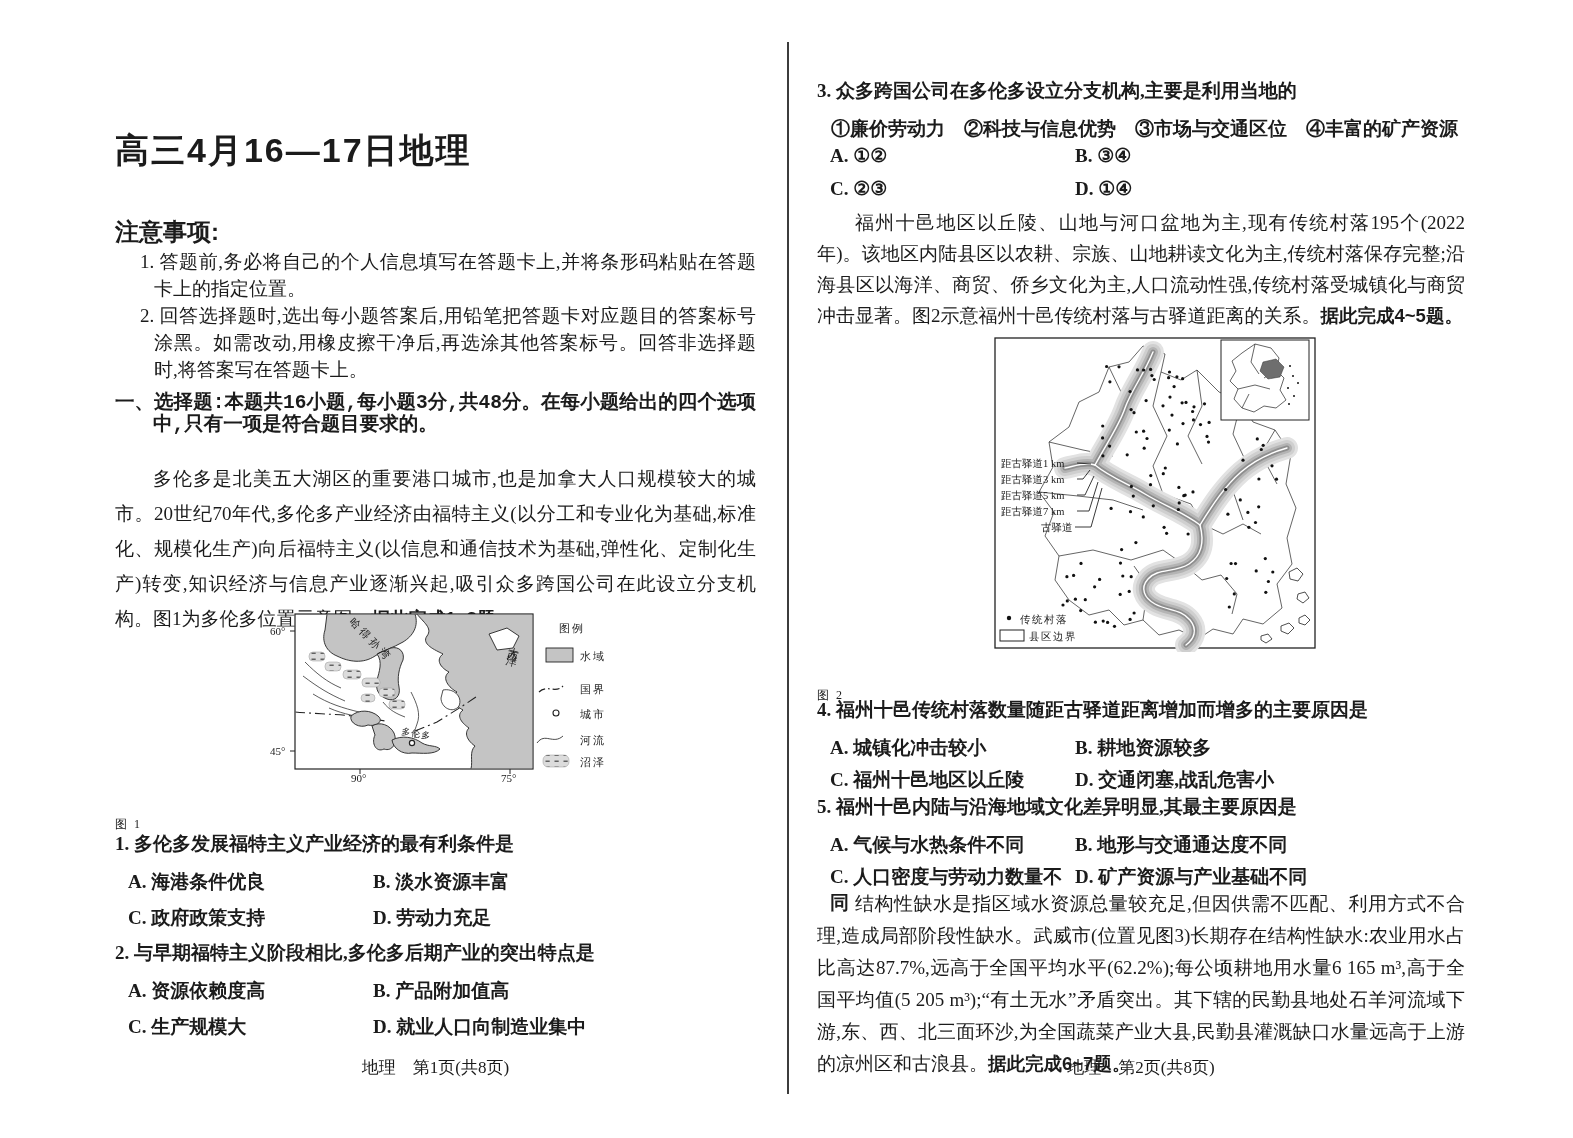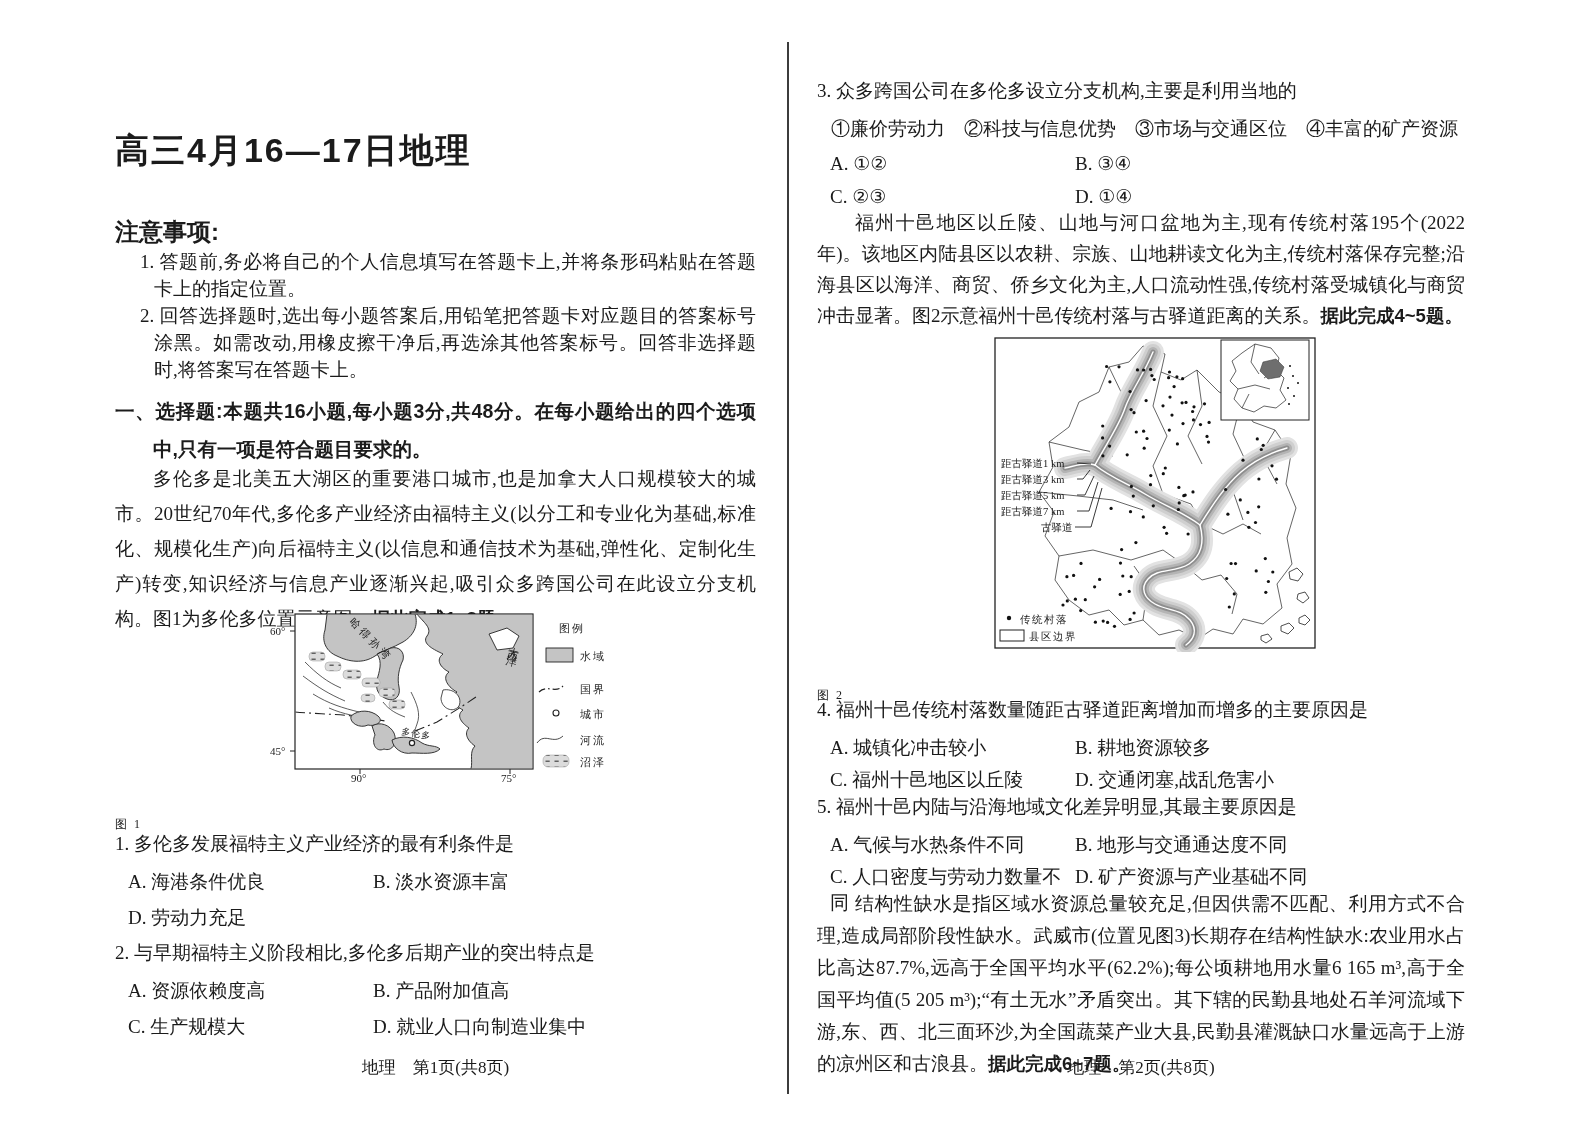--- a/index.html
+++ b/index.html
@@ -8,25 +8,25 @@
   .divider{position:absolute;left:787px;top:42px;width:1.5px;height:1052px;background:#3c3c3c;}
   .page{position:absolute;top:0;height:1138px;}
   .p1{left:115px;width:641px;}
   .p2{left:817px;width:648px;}
   .page > *{position:absolute;left:0;}
   .hei{font-family:"Liberation Sans","DejaVu Sans",sans-serif;font-weight:700;}
   .title{width:100%;text-align:left;font-size:34px;line-height:44px;letter-spacing:2px;margin:0;}
   .notice-head{font-size:24px;line-height:24px;}
   .notice{width:100%;}
   .nitem{font-size:19px;line-height:27px;padding-left:39px;text-indent:-14px;text-align:justify;}
-  .sect{font-size:19.5px;line-height:38px;width:100%;padding-left:38px;text-indent:-38px;
-        box-sizing:border-box;text-align:justify;}
+  .sect{font-size:19.5px;line-height:22px;width:100%;padding-left:38px;text-indent:-38px;
+        box-sizing:border-box;text-align:justify;font-family:Liberation Mono, monospace;}
   .para{margin:0;width:100%;font-size:19px;text-align:justify;text-indent:2em;}
   .para b{font-weight:700;}
-  .q{width:100%;}
+  .q{width:100%;font-weight:bold;}
   .stem{font-size:19px;line-height:26px;white-space:nowrap;}
   .sub{font-size:19px;line-height:24px;margin:13px 0 0 14px;white-space:nowrap;}
   .optgrid{display:grid;grid-template-columns:245px auto;margin:12px 0 0 13px;font-size:19px;}
   .g36{grid-auto-rows:36px;} .g33{grid-auto-rows:33px;} .g32{grid-auto-rows:32px;}
   .caption{width:100%;text-align:left;font-size:12px;letter-spacing:2px;margin-top:20px;}
   .footer{width:100%;text-align:center;font-size:17px;}
   svg{position:absolute;}
   svg text{fill:#1b1b1b;font-family:"Liberation Serif","DejaVu Serif",serif;}
 </style>
 </head>
@@ -137,20 +137,21 @@
       </g>
     </svg>
 
     <div class="caption" style="top:796px">图 1</div>
 
     <div class="q" style="top:831px">
       <div class="stem">1. 多伦多发展福特主义产业经济的最有利条件是</div>
       <div class="optgrid g36">
         <span>A. 海港条件优良</span>
         <span>B. 淡水资源丰富</span>
+        <span>C. 政府政策支持</span>
         <span>D. 劳动力充足</span>
       </div>
     </div>
 
     <div class="q" style="top:940px">
       <div class="stem">2. 与早期福特主义阶段相比,多伦多后期产业的突出特点是</div>
       <div class="optgrid g36">
         <span>A. 资源依赖度高</span>
         <span>B. 产品附加值高</span>
         <span>C. 生产规模大</span>
@@ -159,21 +160,21 @@
     </div>
 
     <div class="footer" style="top:1056px">地理　第1页(共8页)</div>
   </section>
 
   <section class="page p2">
 
     <div class="q" style="top:78px">
       <div class="stem">3. 众多跨国公司在多伦多设立分支机构,主要是利用当地的</div>
       <div class="sub">①廉价劳动力　②科技与信息优势　③市场与交通区位　④丰富的矿产资源</div>
-      <div class="optgrid g33" style="margin-top:11px">
+      <div class="optgrid g33" style="margin-top:3px">
         <span>A. ①②</span>
         <span>B. ③④</span>
         <span>C. ②③</span>
         <span>D. ①④</span>
       </div>
     </div>
 
     <p class="para" style="top:207px;line-height:31px"><span>福州十邑地区以丘陵、山地与河口盆地为主,现有传统村落195个(2022年)。该地区内陆县区以农耕、宗族、山地耕读文化为主,传统村落保存完整;沿海县区以海洋、商贸、侨乡文化为主,人口流动性强,传统村落受城镇化与商贸冲击显著。图2示意福州十邑传统村落与古驿道距离的关系。</span><b class="hei" style="font-size:18.5px">据此完成4~5题。</b></p>
 
     <svg style="left:176px;top:336px" width="324" height="316" viewBox="0 0 324 316">

